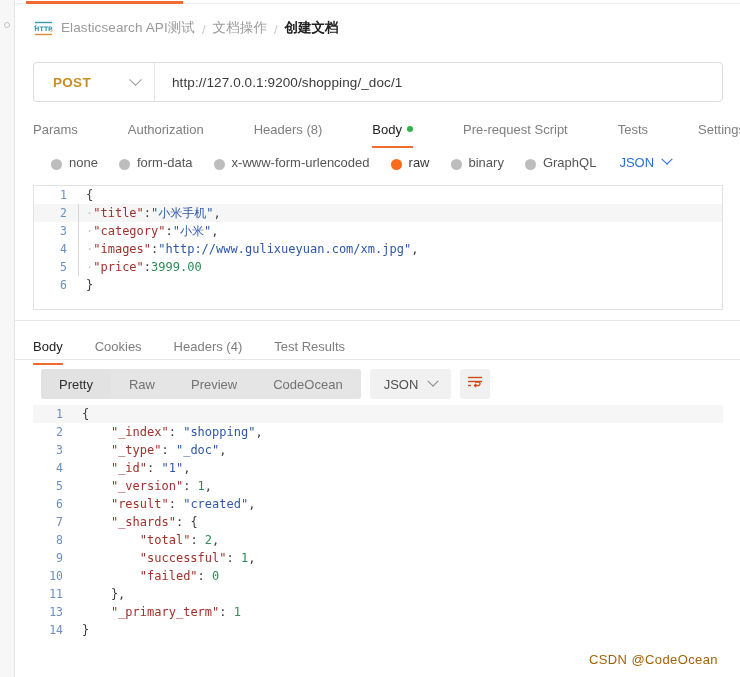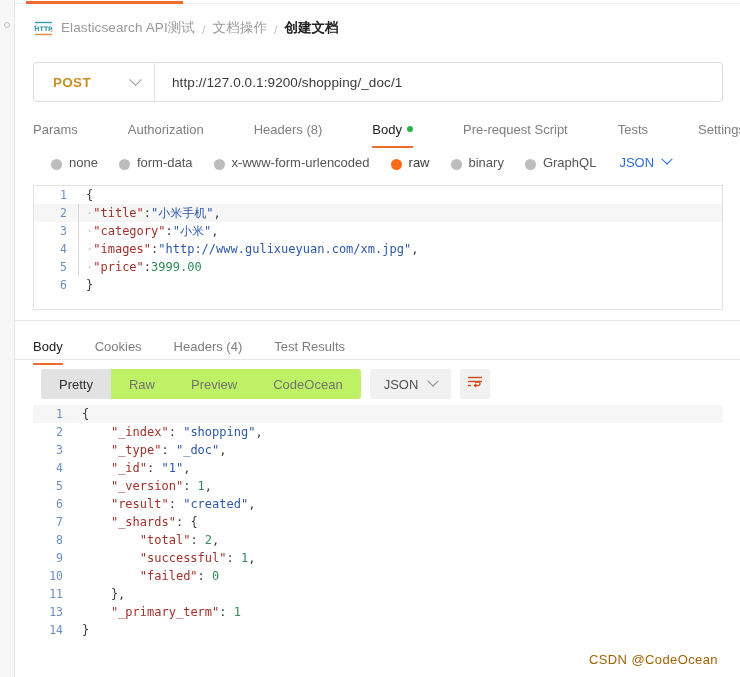--- a/index.html
+++ b/index.html
@@ -140,21 +140,21 @@
     display: flex; align-items: flex-start;
   }
   .resp-tabs .rtab { font-size: 13px; }
 
   
   .resp-toolbar {
     position: absolute; left: 26px; top: 365px; height: 30px;
     display: flex; align-items: center; gap: 9px;
   }
   .seg {
-    display: flex; align-items: flex-start; background: #bef264; border-radius: 3px;
+    display: flex; align-items: flex-start; background: #e5e5e5; border-radius: 3px;
     height: 30px; overflow: hidden;
   }
   .segbtn {
     padding: 0 18px; height: 30px; display: flex; align-items: center;
     font-size: 13px; color: #737373; cursor: pointer;
   }
   .segbtn.active { background: #e2e2e2; color: #2f2f2f; }
   .fmt-select {
     display: flex; align-items: center; gap: 11px; background: #f1f1f1;
     border-radius: 3px; height: 30px; padding: 0 14px; font-size: 13px;

